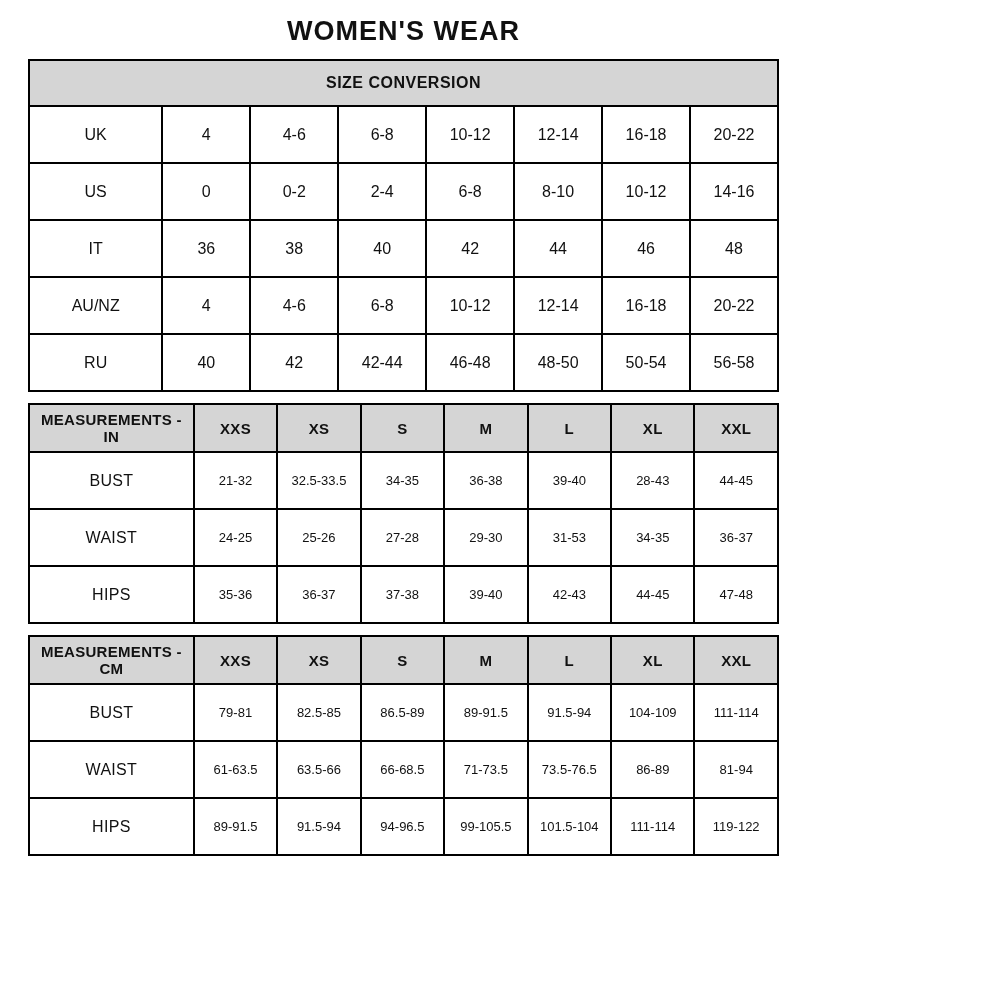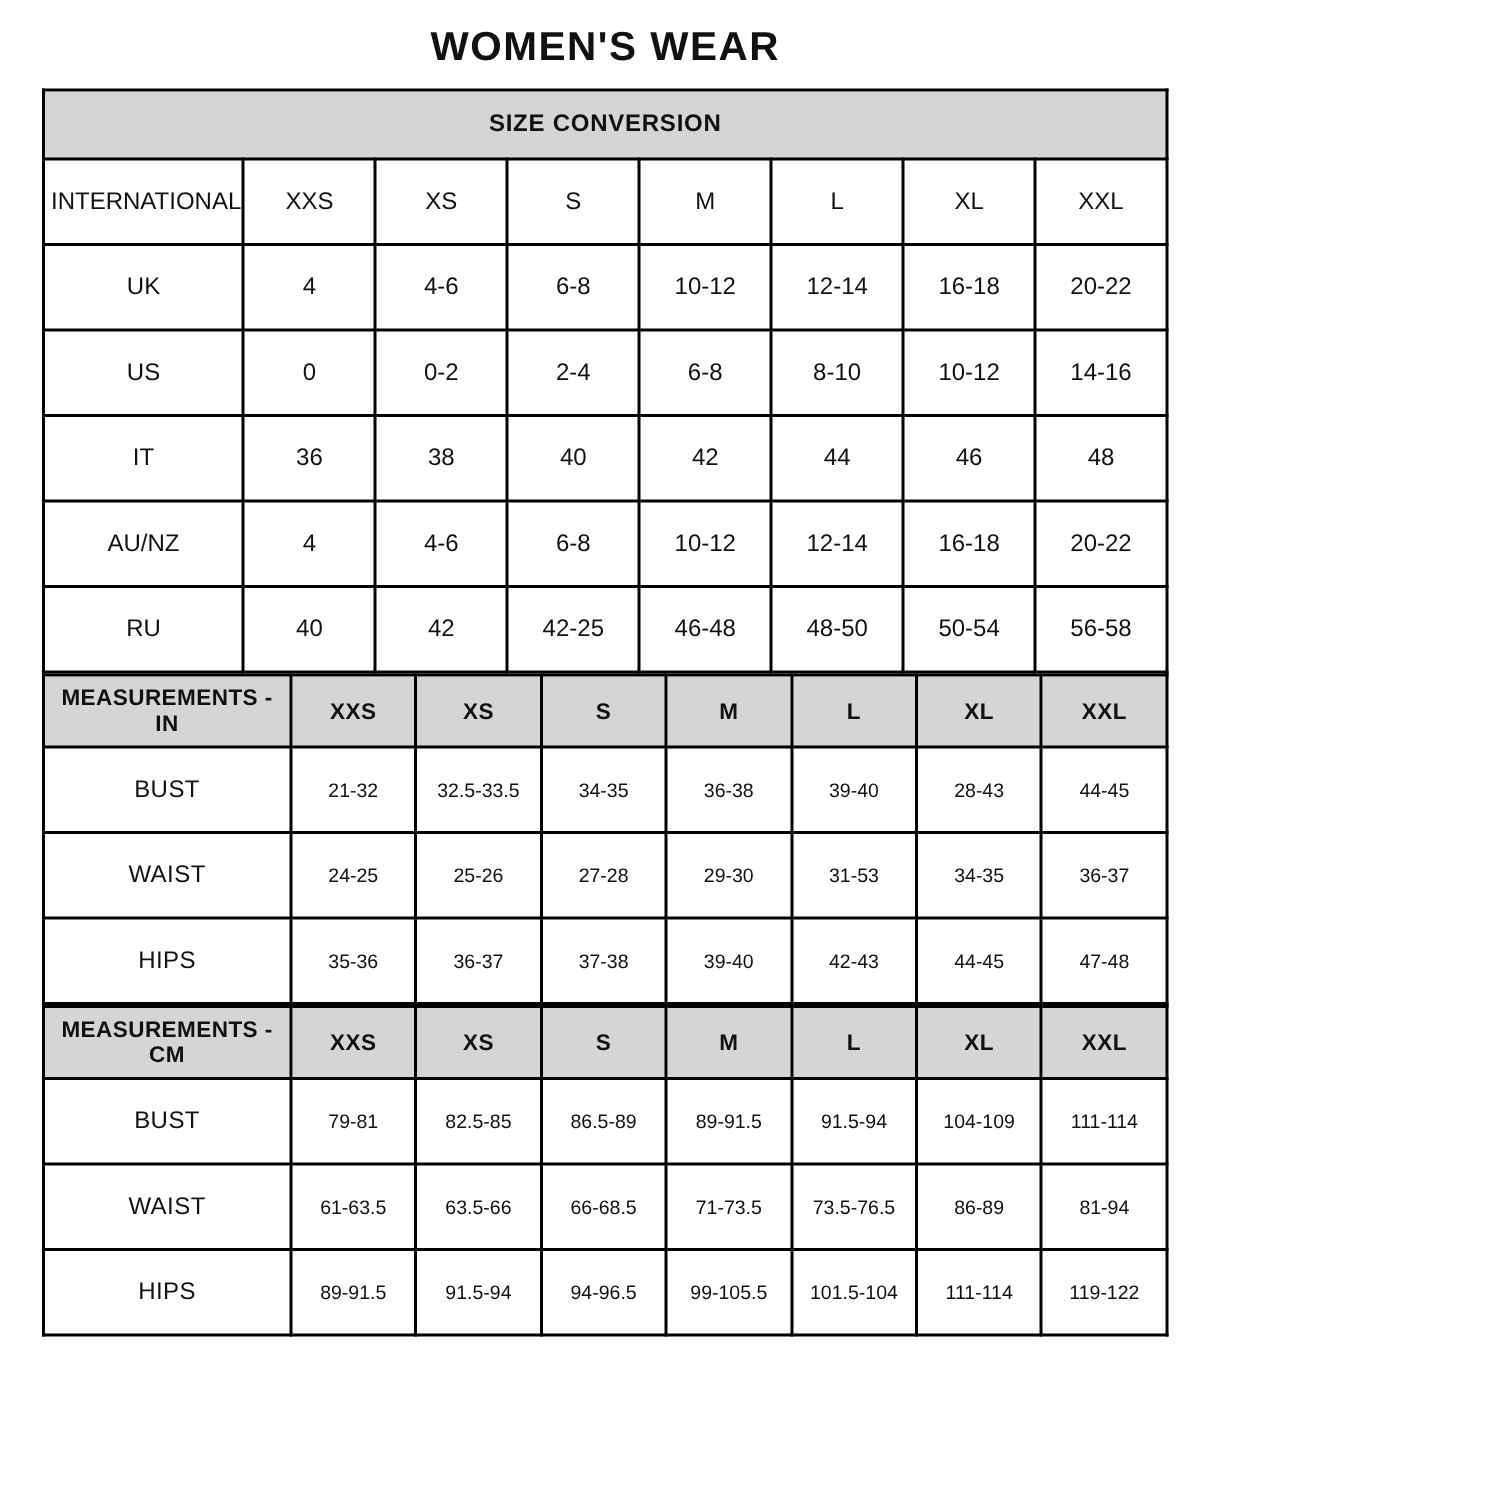--- a/index.html
+++ b/index.html
@@ -15,20 +15,21 @@
     text-align: center;
     font-size: 27px;
     font-weight: 700;
     letter-spacing: 1px;
     padding: 4px 0 12px 0;
   }
   table.tbl {
     width: 100%;
     border-collapse: collapse;
     table-layout: fixed;
+    margin-bottom: 11px;
     padding-left: 34px;
   }
   table.tbl th, table.tbl td {
     border: 2px solid #000000;
     text-align: center;
     vertical-align: middle;
     padding: 0 4px;
     overflow: hidden;
   }
   
@@ -72,30 +73,20 @@
       <col class="c-data">
         <col class="c-data">
         <col class="c-data">
         <col class="c-data">
     </colgroup>
     <tbody>
         <tr>
       <th class="banner" colspan="8">SIZE CONVERSION</th>
     </tr>
     <tr>
-      <td>INTERNATIONAL</td>
-      <td>XXS</td>
-      <td>XS</td>
-      <td>S</td>
-      <td>M</td>
-      <td>L</td>
-      <td>XL</td>
-      <td>XXL</td>
-    </tr>
-    <tr>
       <td>UK</td>
       <td>4</td>
       <td>4-6</td>
       <td>6-8</td>
       <td>10-12</td>
       <td>12-14</td>
       <td>16-18</td>
       <td>20-22</td>
     </tr>
     <tr>
@@ -125,21 +116,21 @@
       <td>6-8</td>
       <td>10-12</td>
       <td>12-14</td>
       <td>16-18</td>
       <td>20-22</td>
     </tr>
     <tr>
       <td>RU</td>
       <td>40</td>
       <td>42</td>
-      <td>42-25</td>
+      <td>42-44</td>
       <td>46-48</td>
       <td>48-50</td>
       <td>50-54</td>
       <td>56-58</td>
     </tr>
   </tbody>
     </table>
 
   <table class="tbl tbl-meas">
     <colgroup>

